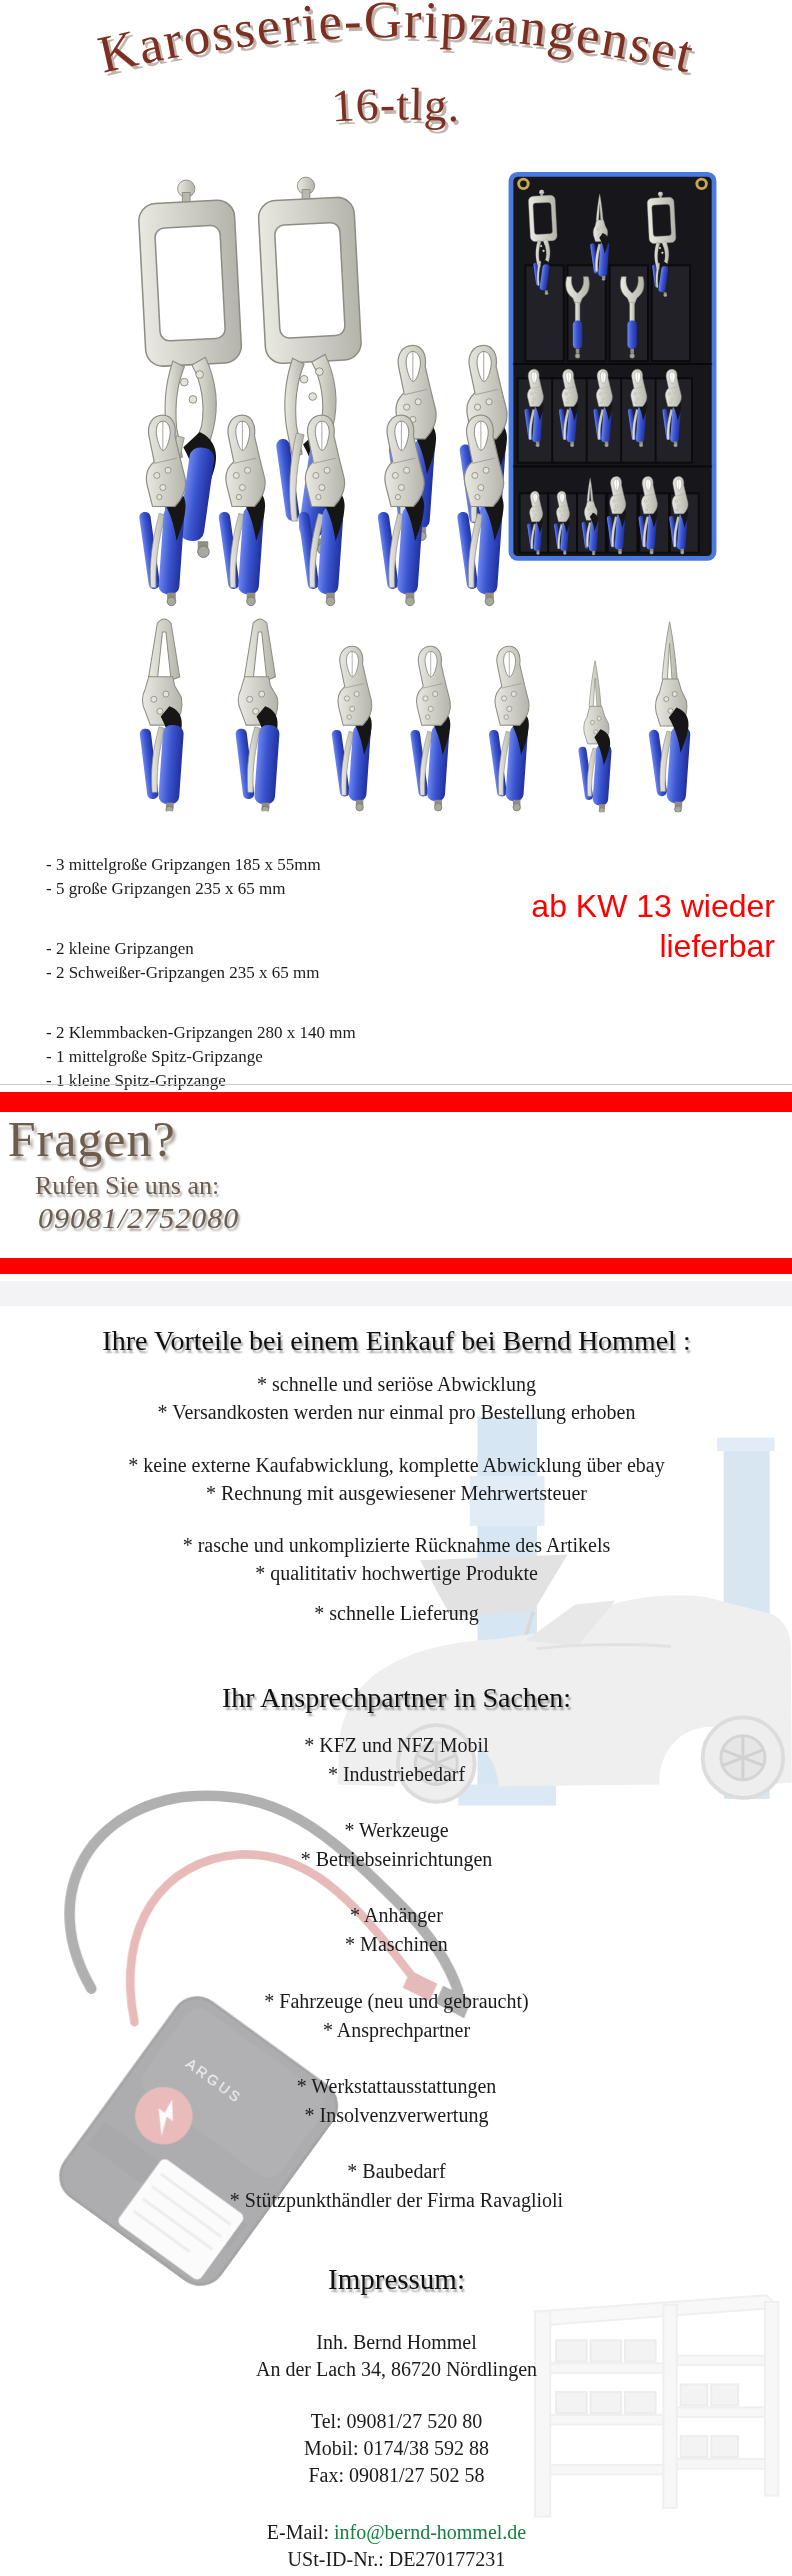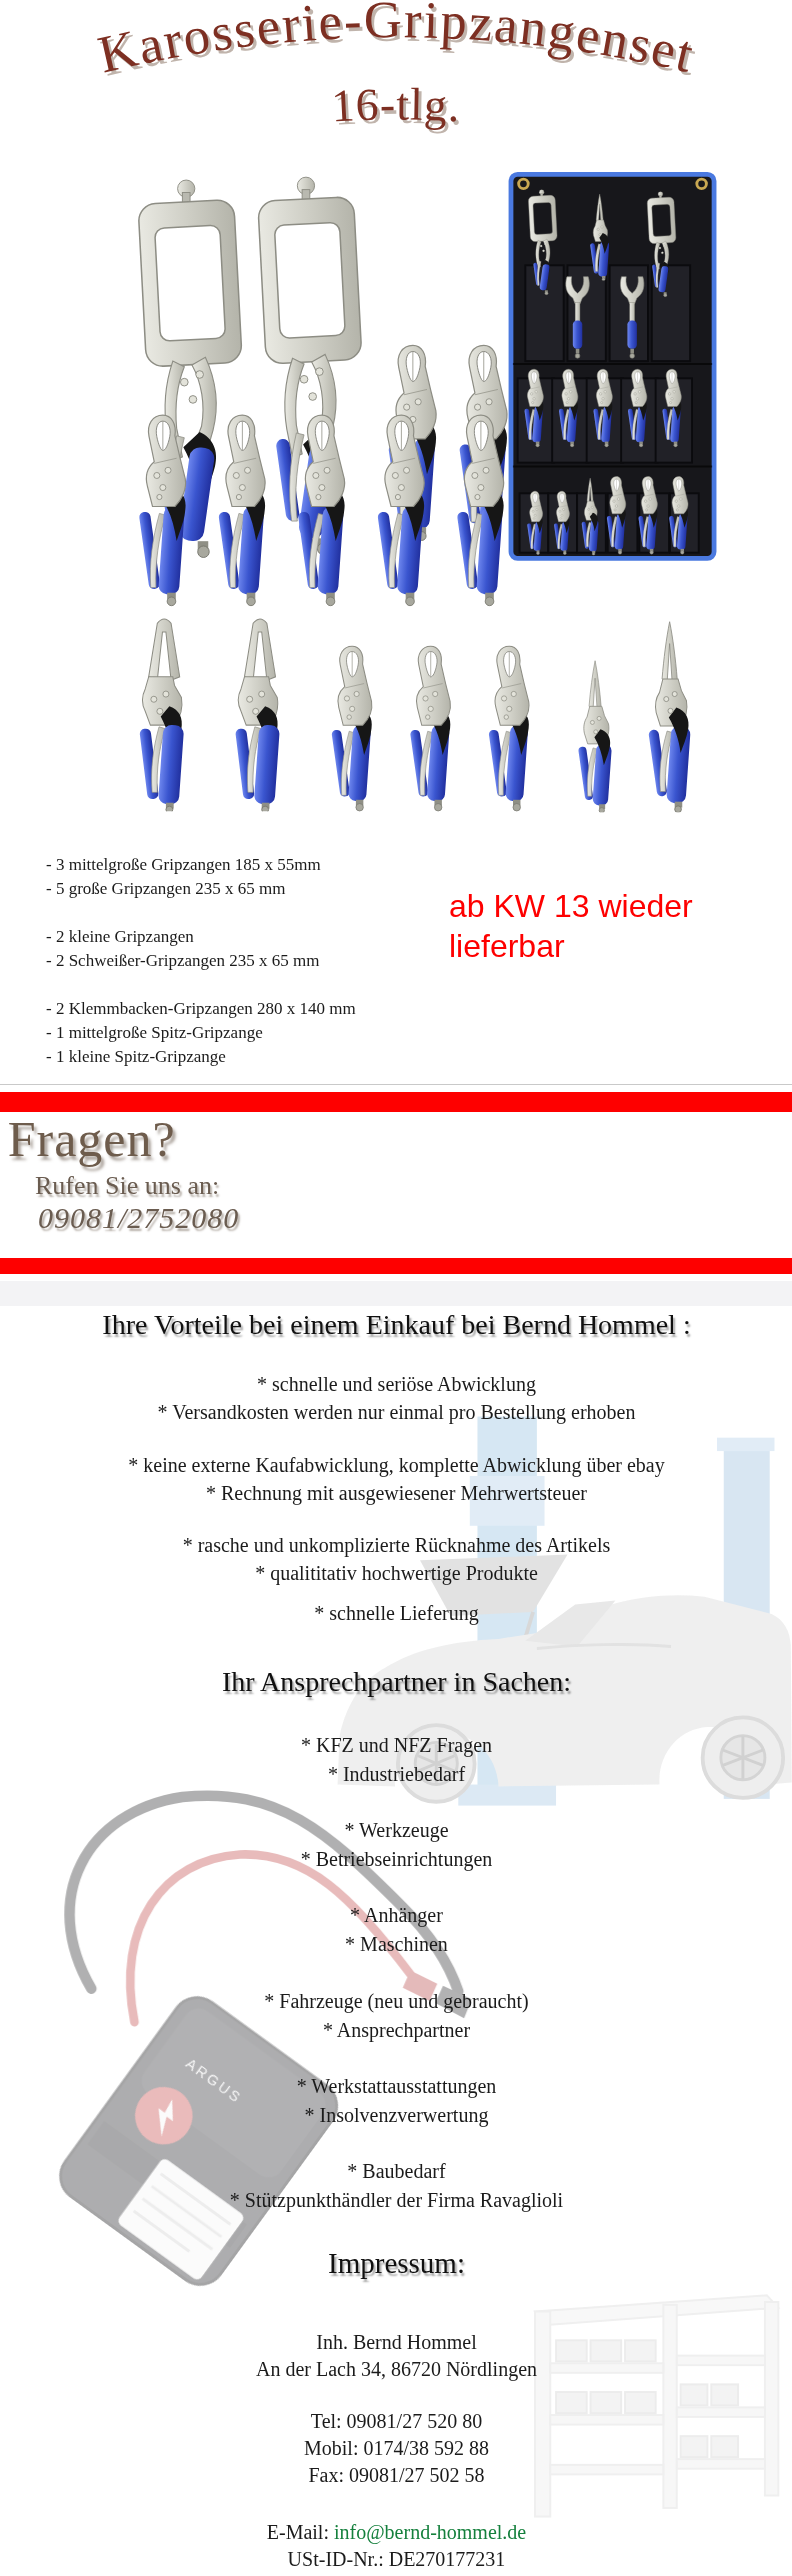--- a/index.html
+++ b/index.html
@@ -6,39 +6,39 @@
   .page{position:relative;width:793px;height:2576px;margin:0 auto;background:#fff;overflow:hidden;
         font-family:"Liberation Serif","DejaVu Serif",serif;color:#151515;}
   .abs{position:absolute;}
   
   .title-svg{position:absolute;top:0;left:0;}
   
   .photo-svg{position:absolute;top:158px;left:0;}
   
   .features{left:46px;top:853px;width:412px;font-size:17px;line-height:24px;color:#1b1b1b;}
   .feature-line{white-space:nowrap;}
-  .feature-line.gap{margin-top:24px;}
-  
-  .promo{left:449px;top:886px;width:326px;text-align:left;color:#fe0000;
+  .feature-line.gap{margin-top:36px;}
+  
+  .promo{left:449px;top:886px;width:326px;text-align:right;color:#fe0000;
          font-family:"Liberation Sans","DejaVu Sans",sans-serif;font-size:32px;line-height:40px;}
   
   .hairline{left:0;top:1084px;width:793px;height:1px;background:#c9c9c9;}
   .redbar{left:0;width:793px;background:#fe0000;}
   .bar1{top:1092px;height:20px;}
   .bar2{top:1258px;height:16.3px;}
   .graystrip{left:0;top:1281px;width:793px;height:25px;background:#f3f3f5;}
   
   .fragen-h{left:7.7px;top:1110px;font-size:50px;color:#6e5c4c;letter-spacing:1px;
             text-shadow:2.9px 3.8px 2.9px rgba(95,80,65,.5);}
   .fragen-call{left:35px;top:1171px;font-size:26px;color:#6a5c50;text-shadow:1.9px 2.9px 1.9px rgba(95,80,65,.45);}
   .fragen-phone{left:38px;top:1201px;font-size:30px;color:#6a5c50;letter-spacing:1px;
                 text-shadow:1.9px 2.9px 1.9px rgba(95,80,65,.45);font-style:italic;}
   
   .sec-heading{left:0;width:793px;text-align:center;font-size:28px;color:#101010;
-               text-shadow:1.9px 2.9px 1.9px rgba(0,0,0,.35);}
+               text-shadow:1.9px 2.9px 1.9px rgba(0,0,0,.35);margin-top:16px;}
   .h-benefits{top:1309px;}
   .h-contact{top:1666px;}
   .h-imprint{top:2247px;font-size:29px;}
   .cgroup{position:absolute;left:0;width:793px;text-align:center;font-size:20px;line-height:28px;color:#1b1b1b;}
   .cgroup div{white-space:nowrap;}
   .areas .cgroup{line-height:29px;}
   .email-link{color:#15803d;text-decoration:none;}
   
   .wm-svg{position:absolute;top:1361px;left:0;pointer-events:none;}
 </style>
@@ -348,21 +348,21 @@
     <div>* rasche und unkomplizierte Rücknahme des Artikels</div>
     <div>* qualititativ hochwertige Produkte</div>
   </div>
   <div class="cgroup" style="top:1599px">
     <div>* schnelle Lieferung</div>
   </div>
 
   <div class="abs sec-heading h-contact">Ihr Ansprechpartner in Sachen:</div>
   <div class="areas">
     <div class="cgroup" style="top:1731px">
-      <div>* KFZ und NFZ Fragen</div>
+      <div>* KFZ und NFZ Mobil</div>
       <div>* Industriebedarf</div>
     </div>
     <div class="cgroup" style="top:1816px">
       <div>* Werkzeuge</div>
       <div>* Betriebseinrichtungen</div>
     </div>
     <div class="cgroup" style="top:1901px">
       <div>* Anhänger</div>
       <div>* Maschinen</div>
     </div>

